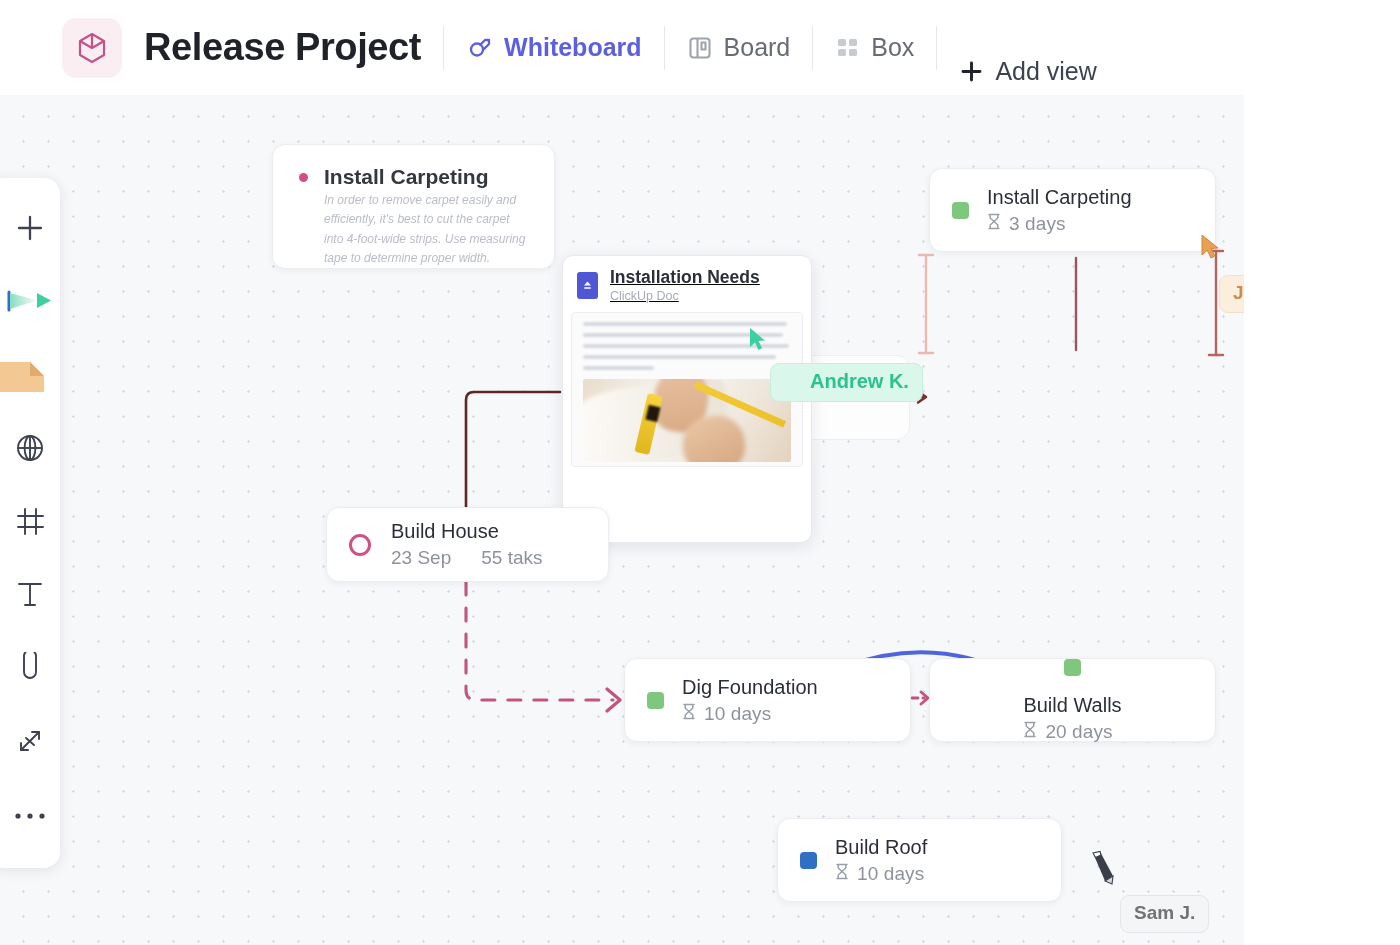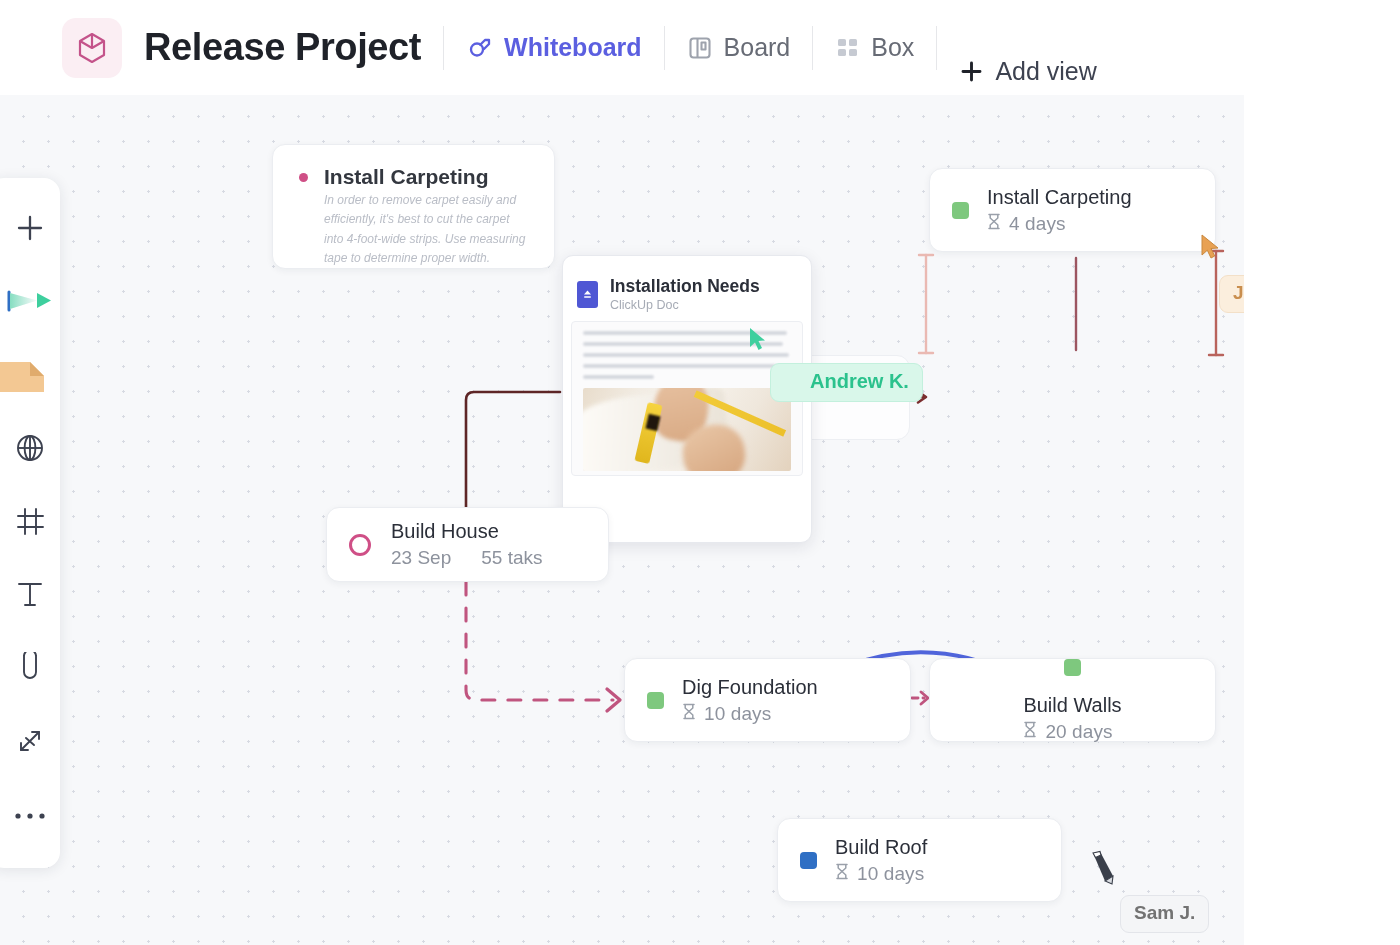--- a/index.html
+++ b/index.html
@@ -191,21 +191,22 @@
     background: #ffffff;
     border: 1px solid #e7e9ee;
     border-radius: 11px;
     box-shadow: 0 4px 16px rgba(25,30,55,0.10);
     overflow: hidden;
   }
   .doc-head {
     display: flex;
     align-items: center;
     gap: 12px;
-    padding: 20px 14px 9px 14px;
+    padding: 11px 14px 9px 14px;
+    text-decoration: underline;
   }
   .doc-ico {
     width: 21px; height: 27px;
     border-radius: 3px;
     background: #4f57d4;
     display: flex; align-items: center; justify-content: center;
     flex: 0 0 auto;
   }
   .doc-titles { display: flex; flex-direction: column; gap: 1px; }
   .doc-title { font-size: 17.5px; font-weight: bold; color: #2b2f39; }
@@ -536,21 +537,21 @@
       <div class="task-body">
         <div class="task-title">Install Carpeting</div>
         <div class="task-meta">
           <span>
             <svg width="14" height="17" viewBox="0 0 14 17" fill="none">
               <path d="M2 1.5 L12 1.5 M2 15.5 L12 15.5" stroke="#9aa0aa" stroke-width="1.5" stroke-linecap="round"></path>
               <path d="M3.2 1.5 L3.2 5 L7 8.5 L10.8 5 L10.8 1.5" stroke="#9aa0aa" stroke-width="1.5" fill="none" stroke-linejoin="round"></path>
               <path d="M3.2 15.5 L3.2 12 L7 8.5 L10.8 12 L10.8 15.5" stroke="#9aa0aa" stroke-width="1.5" fill="none" stroke-linejoin="round"></path>
             </svg>
           </span>
-          <span class="dur-label">4 days</span>
+          <span class="dur-label">3 days</span>
         </div>
       </div>
     </div>
 
 
     <div class="doc-card" style="position:absolute; left:562px; top:160px; width:250px; height:288px;">
       <div class="doc-head">
         <span class="doc-ico">
           <svg width="13" height="15" viewBox="0 0 13 15" fill="none">
             <path d="M6.5 3.5 L10 7.5 L3 7.5 Z" fill="#ffffff"></path>

